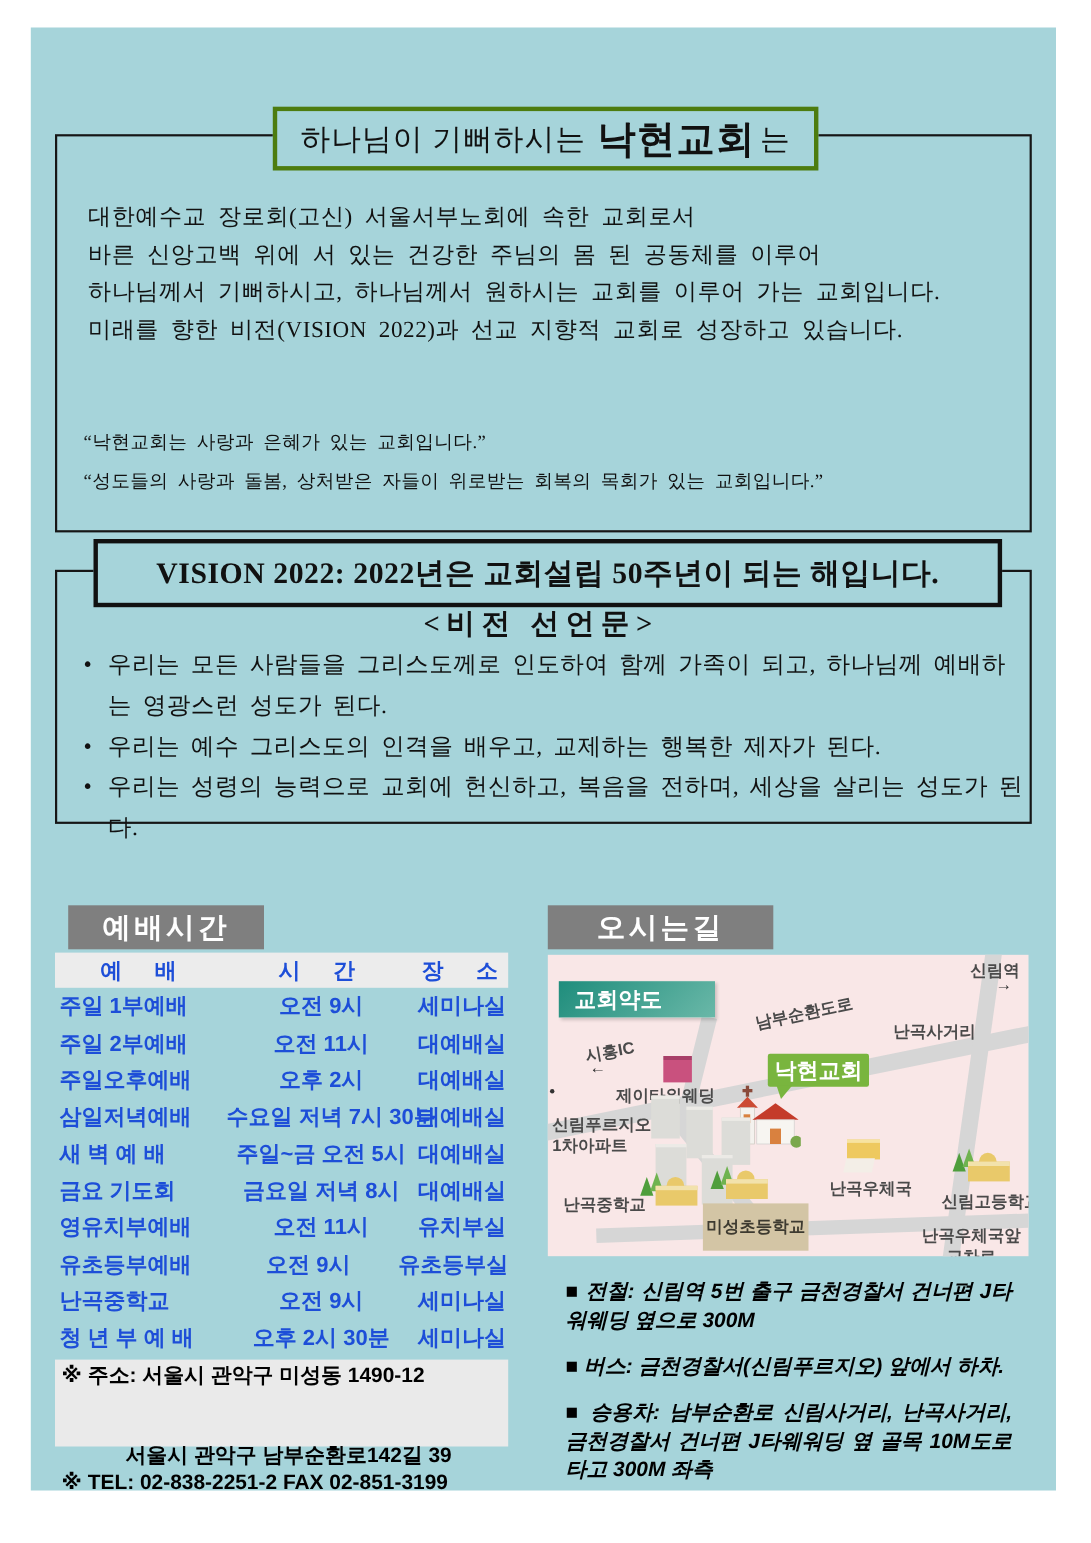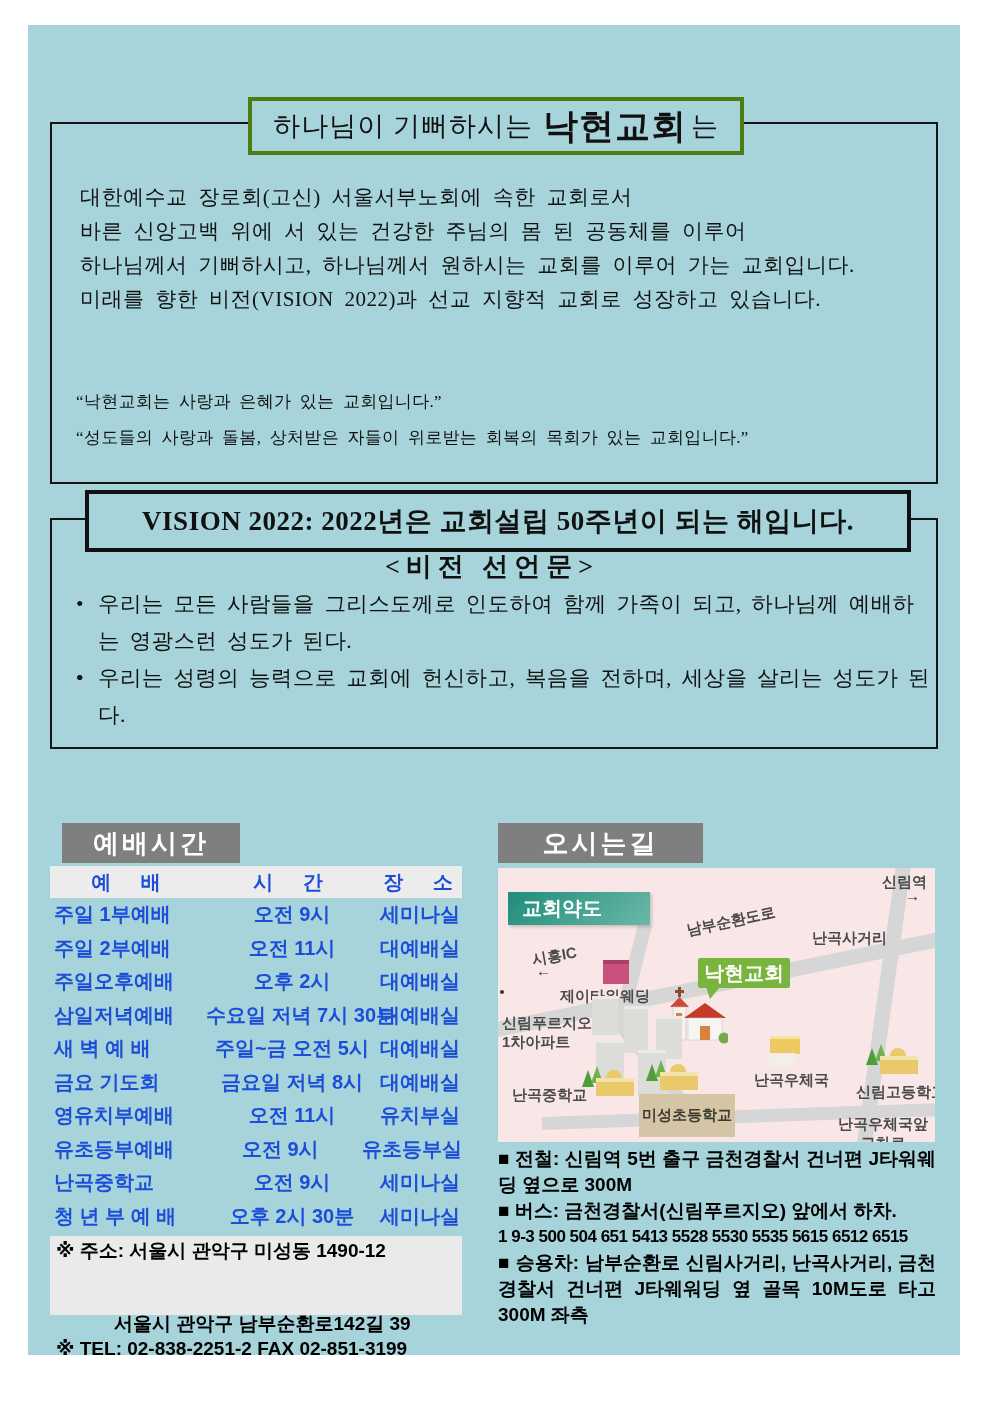--- a/index.html
+++ b/index.html
@@ -88,21 +88,21 @@
   .tree { position:absolute; width:0; height:0; border-left:6px solid transparent; border-right:6px solid transparent; border-bottom:17px solid #4f9e3c; }
   .tree.t2 { left:9px; top:6px; border-bottom-color:#6fb34f; }
   .sbld { position:absolute; left:14px; bottom:0; width:38px; height:14px; background:#e9c96a; border-top:4px solid #f2e2ac; }
   .sdome { position:absolute; left:24px; bottom:17px; width:16px; height:9px; background:#e9c96a; border-radius:8px 8px 0 0; }
   .lbl-miseong { background:#d3c5a5; padding:12px 3px; color:#3d3a30; }
   .map-dot { position:absolute; left:2px; top:122px; width:4px; height:4px; background:#333; border-radius:50%; }
   .two-line { line-height:19px; }
 
   
   .transit { left:498px; top:1146px; width:438px; font-weight:bold; font-size:19px; line-height:26px; color:#000; }
-  .transit p { margin:0; }
+  .transit p { margin:16px;font-style:italic; }
   .just { text-align:justify; }
   .busnums { font-size:17px; letter-spacing:-0.5px; white-space:nowrap; }
 </style>
 </head>
 <body>
 
 <div class="page">
   <div class="abs panel"></div>
 
   <div class="abs intro-box"></div>
@@ -127,20 +127,21 @@
     <span>VISION 2022: 2022년은 교회설립 50주년이 되는 해입니다.</span>
   </div>
   <div class="abs vision-sub">&lt;비전  선언문&gt;</div>
   <div class="abs vision-bullets">
     <div class="bullet">
       <span class="bdot">•</span>
       <span>우리는 모든 사람들을 그리스도께로 인도하여 함께 가족이 되고, 하나님께 예배하는 영광스런 성도가 된다.</span>
     </div>
     <div class="bullet">
       <span class="bdot">•</span>
+      <span>우리는 예수 그리스도의 인격을 배우고, 교제하는 행복한 제자가 된다.</span>
     </div>
     <div class="bullet">
       <span class="bdot">•</span>
       <span>우리는 성령의 능력으로 교회에 헌신하고, 복음을 전하며, 세상을 살리는 성도가 된다.</span>
     </div>
   </div>
 
   <div class="abs sec-header worship-header sans">예배시간</div>
   <div class="abs worship-table sans">
     <div class="wt-head">
@@ -287,16 +288,15 @@
       <div>난곡우체국앞</div>
       <div>교차로</div>
     </div>
 
     <div class="map-dot"></div>
   </div>
 
   <div class="abs transit sans">
     <p class="just">■ 전철: 신림역 5번 출구 금천경찰서 건너편 J타워웨딩 옆으로 300M</p>
     <p>■ 버스: 금천경찰서(신림푸르지오) 앞에서 하차.</p>
-    <p class="busnums">1 9-3 500 504 651 5413 5528 5530 5535 5615 6512 6515</p>
     <p class="just">■ 승용차: 남부순환로 신림사거리, 난곡사거리, 금천경찰서 건너편 J타웨워딩 옆 골목 10M도로 타고 300M 좌측</p>
   </div>
 </div>
 
 </body></html>

